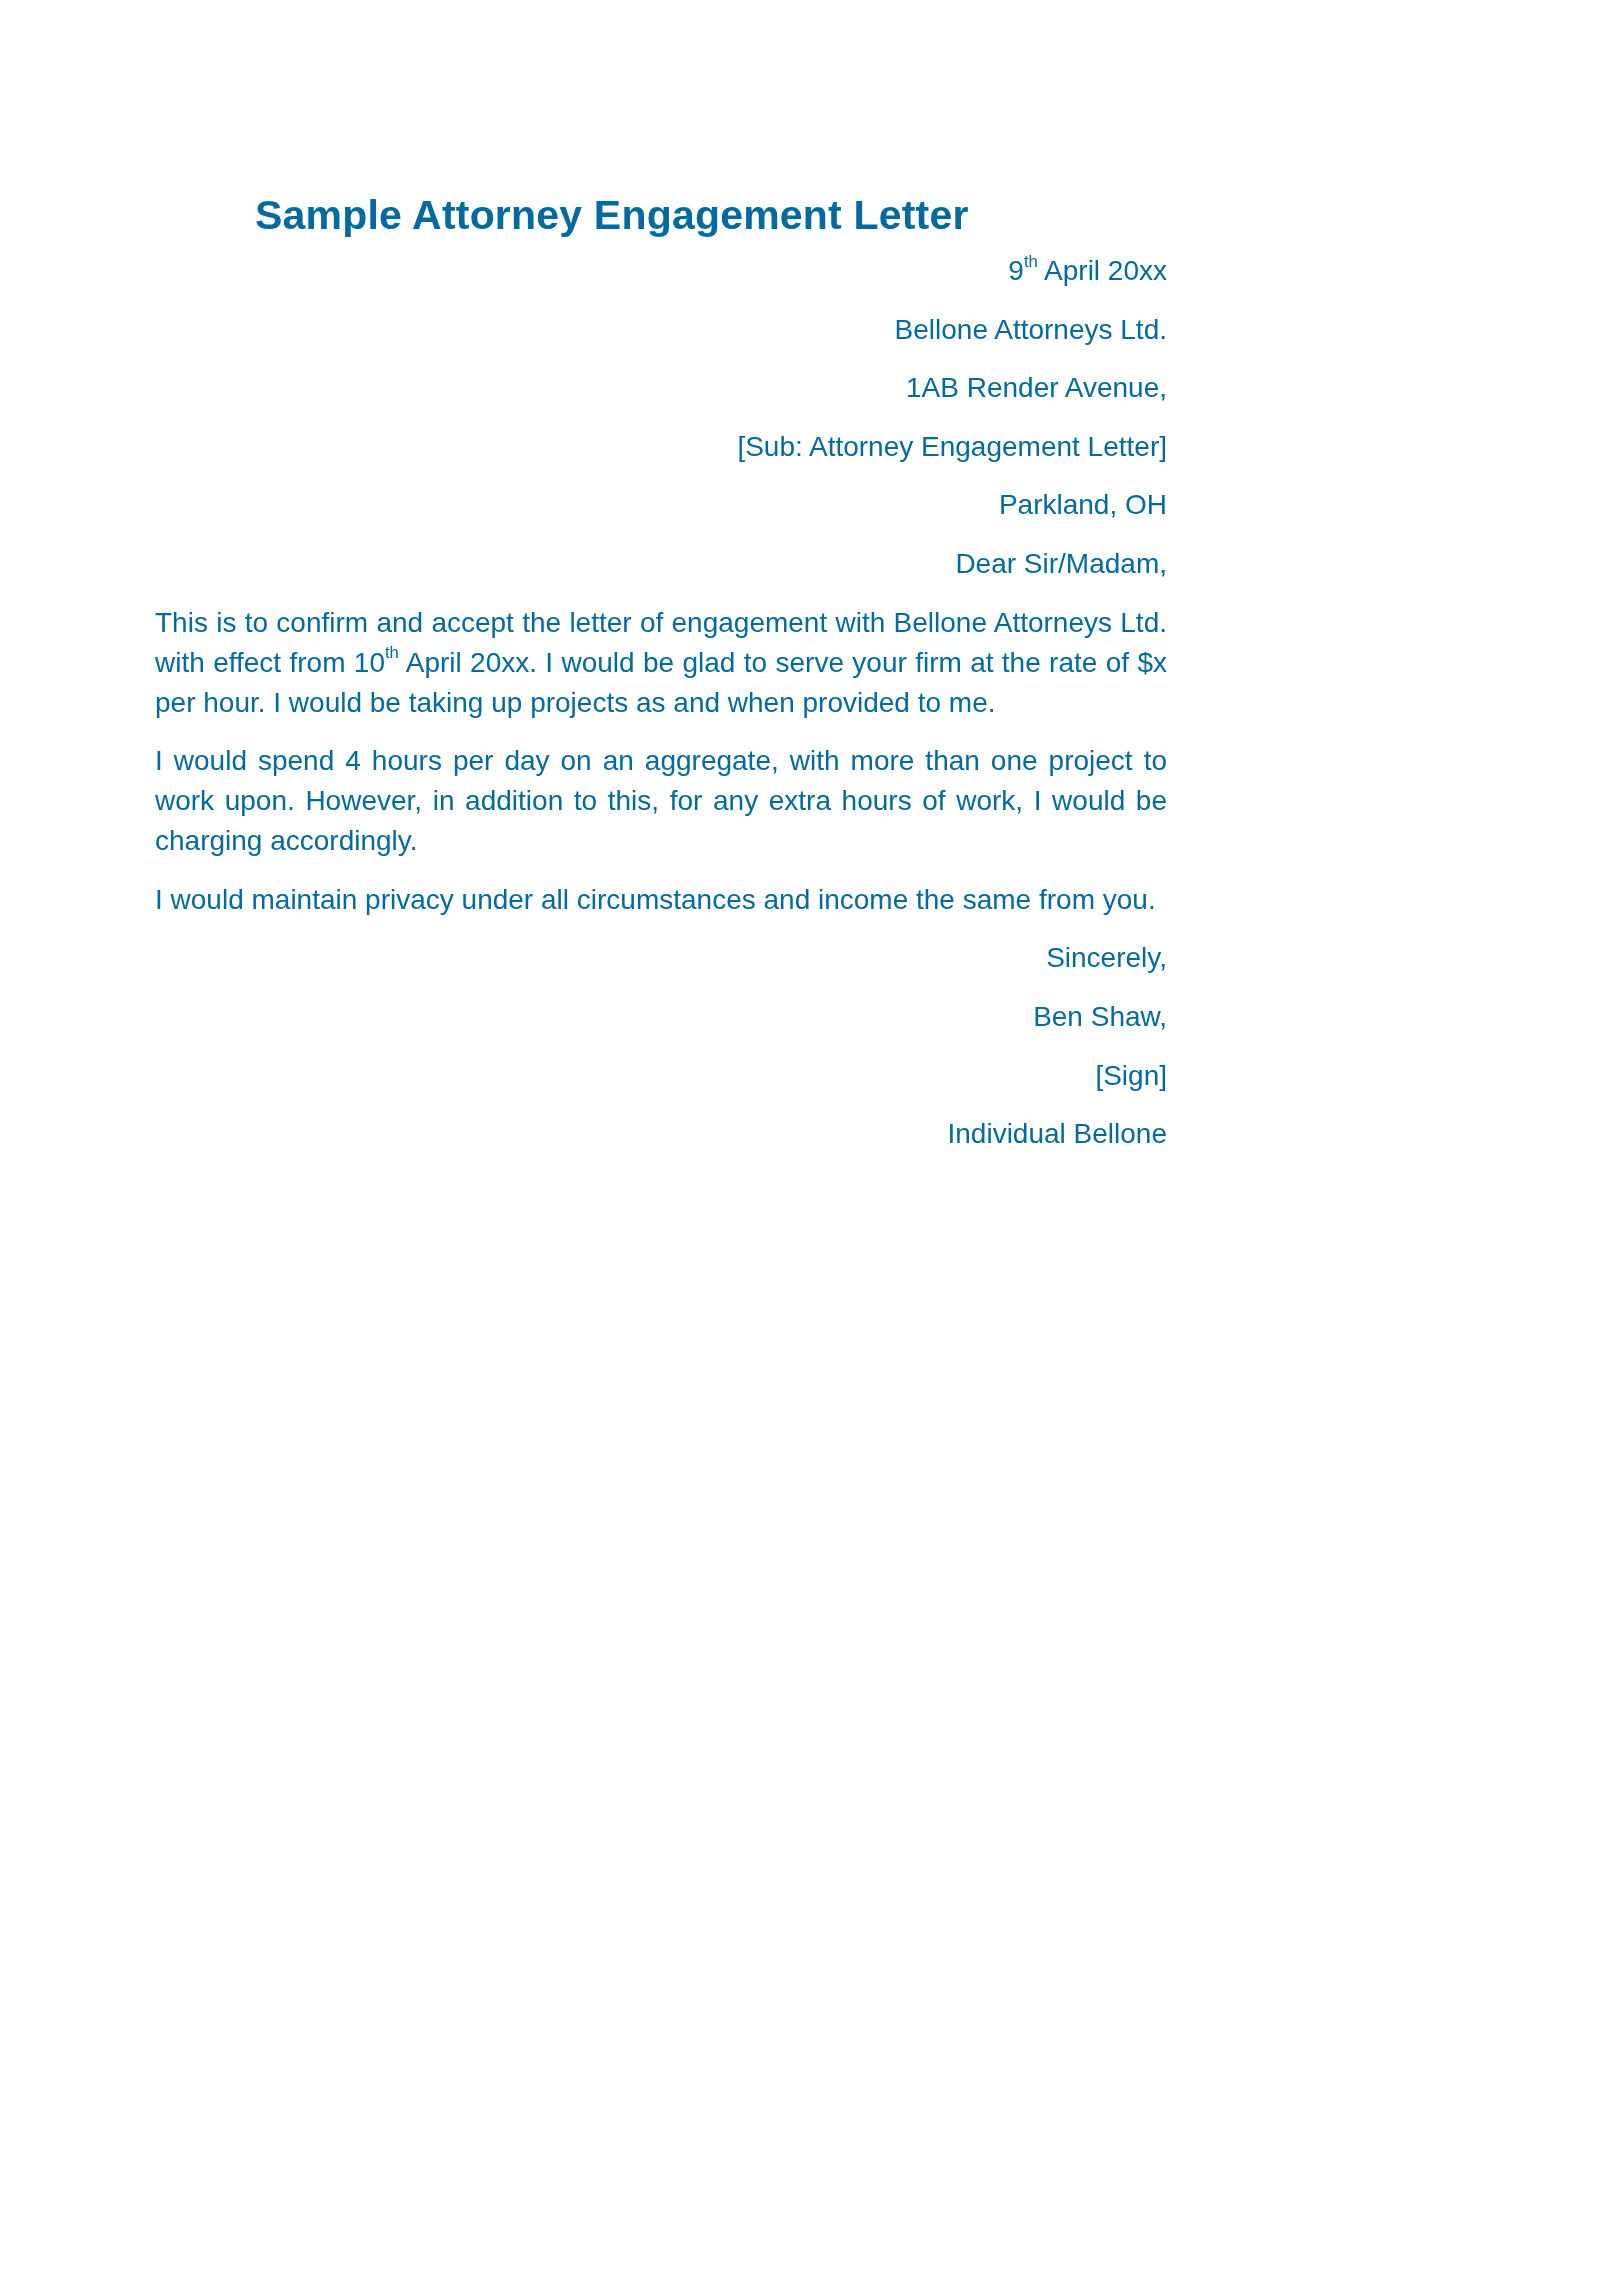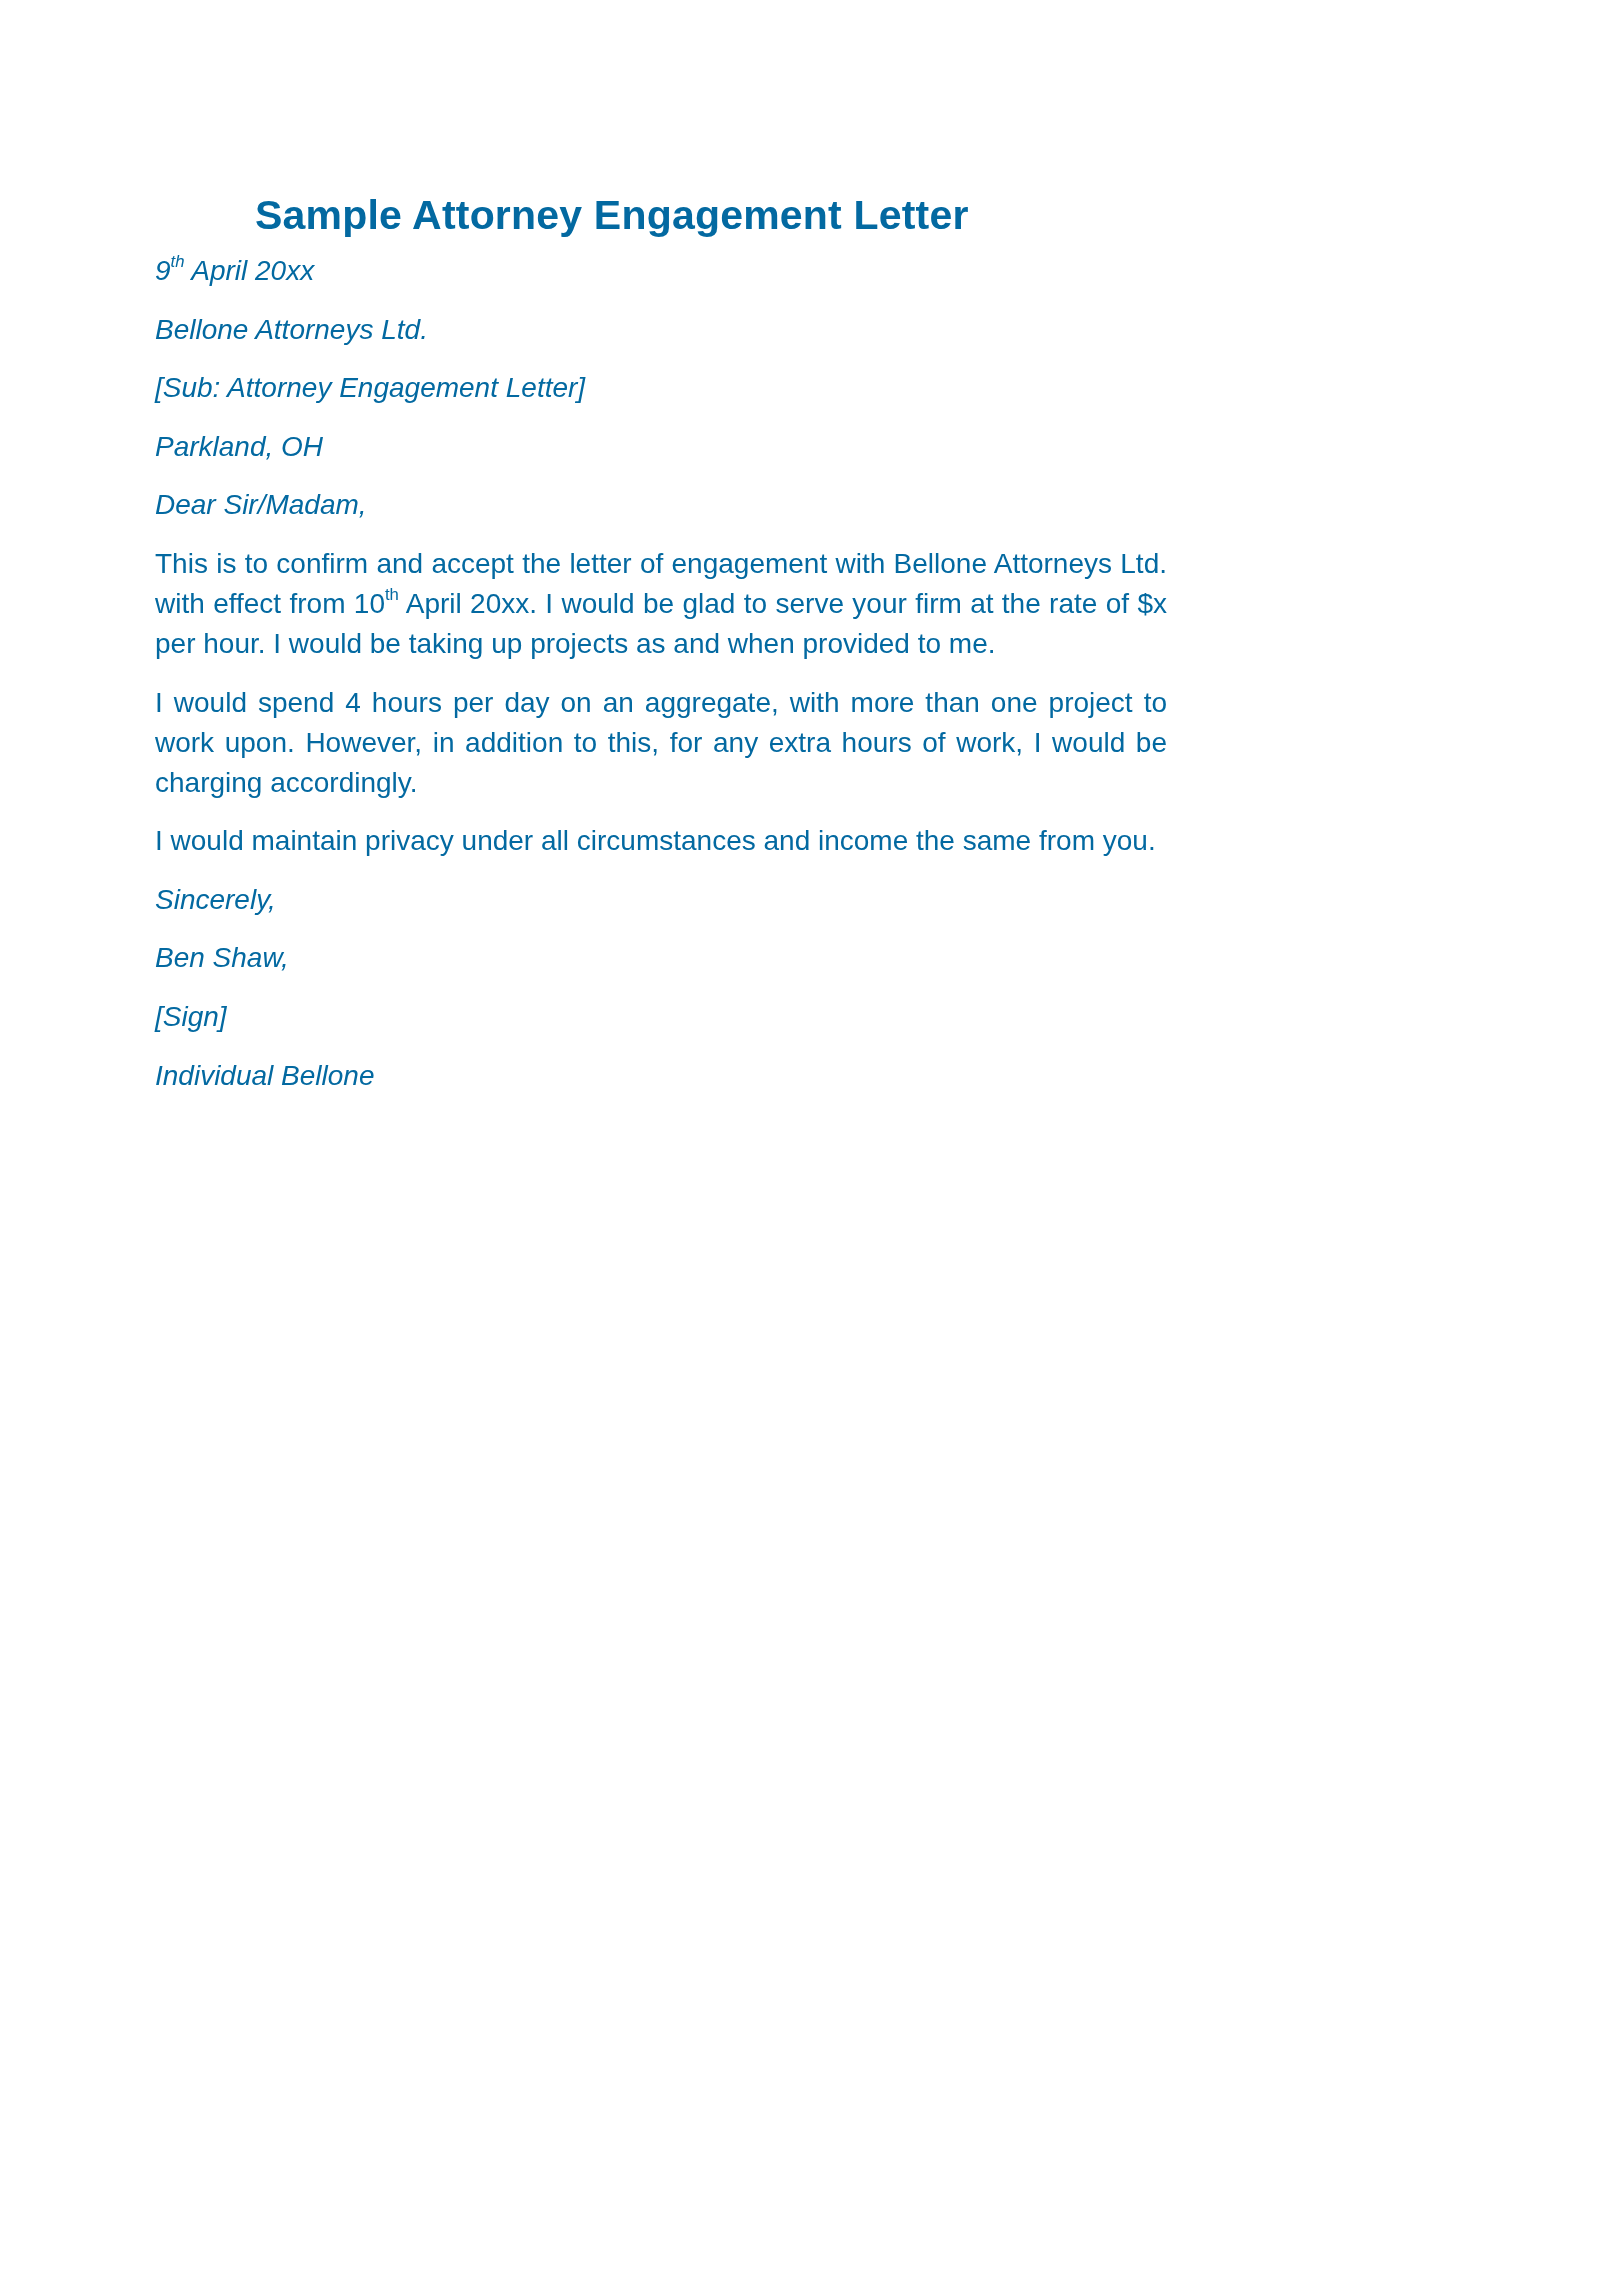--- a/index.html
+++ b/index.html
@@ -13,33 +13,34 @@
   .title {
     position: absolute; left: 255px; top: 180px;
     font-size: 41px; font-weight: bold; line-height: 51px; margin: 0;
     letter-spacing: 0.2px;
   }
   .body {
     position: absolute; left: 155px; top: 241px; width: 1012px;
     font-size: 28px; line-height: 40px;
   }
   .body p { margin: 0 0 18.6px 0; text-align: justify; }
-  .body p.single { text-align: left; font-style: italic; }
+  .body p.single { text-align: right; }
   sup { font-size: 16.7px; line-height: 0; position: relative; top: -2.9px; }
 </style>
 </head>
 <body>
 
 <div class="page">
   <h1 class="title">Sample Attorney Engagement Letter</h1>
 
   <div class="body">
     <p class="single"><span>9</span><sup>th</sup><span> April 20xx</span></p>
 
     <p class="single">Bellone Attorneys Ltd.</p>
+    <p class="single">1AB Render Avenue,</p>
     <p class="single">[Sub: Attorney Engagement Letter]</p>
     <p class="single">Parkland, OH</p>
     <p class="single">Dear Sir/Madam,</p>
 
     <p><span>This is to confirm and accept the letter of engagement with Bellone Attorneys Ltd. with effect from 10</span><sup>th</sup><span> April 20xx. I would be glad to serve your firm at the rate of $x per hour. I would be taking up projects as and when provided to me.</span></p>
     <p>I would spend 4 hours per day on an aggregate, with more than one project to work upon. However, in addition to this, for any extra hours of work, I would be charging accordingly.</p>
     <p>I would maintain privacy under all circumstances and income the same from you.</p>
 
     <p class="single">Sincerely,</p>
     <p class="single">Ben Shaw,</p>

